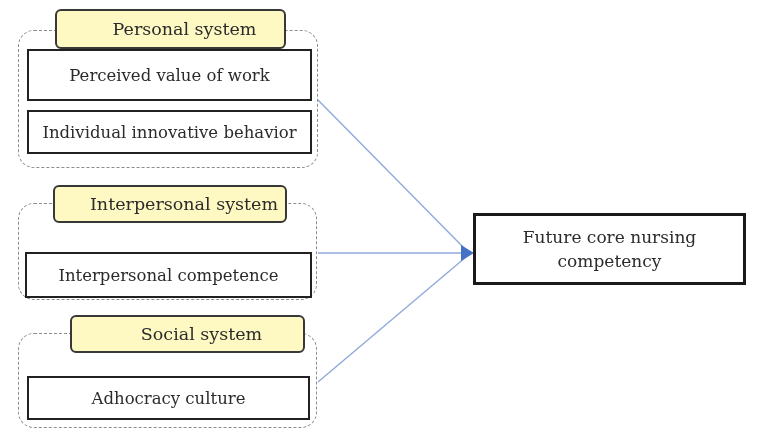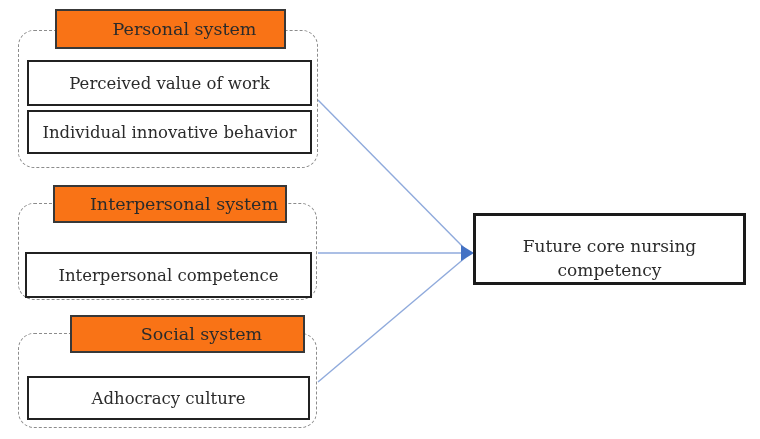--- a/index.html
+++ b/index.html
@@ -18,23 +18,23 @@
   }
   .group-frame {
     position:absolute;
     border:1.5px dashed #8c8c8c;
     border-radius:16px;
     background:transparent;
     z-index:1;
   }
   .group-header {
     position:absolute;
-    background:#f97316;
+    background:#fef9c3;
     border:2px solid #383838;
-    border-radius:0;
+    border-radius:6px;
     display:flex; align-items:center; justify-content:center;
     font-size:17.5px;
     z-index:3;
     color:#2b2b2b;
     padding-left:28px;
   }
   .item-box {
     position:absolute;
     background:#ffffff;
     border:2.5px solid #212121;
@@ -42,21 +42,21 @@
     font-size:16.5px;
     z-index:2;
     color:#2b2b2b;
     white-space:nowrap;
   }
   .outcome-box {
     position:absolute;
     left:473px; top:213px; width:273px; height:72px;
     background:#ffffff;
     border:3px solid #1a1a1a;
-    display:flex; align-items:flex-end; justify-content:center;
+    display:flex; align-items:center; justify-content:center;
     text-align:center;
     font-size:17px;
     line-height:24px;
     padding:0 28px;
     z-index:2;
     color:#2b2b2b;
   }
 </style>
 </head>
 <body>
@@ -67,21 +67,21 @@
     <line x1="318" y1="100" x2="466" y2="250" stroke-width="1.4" stroke="#8faadc"></line>
     <line x1="318" y1="253" x2="466" y2="253" stroke-width="1.4" stroke="#8faadc"></line>
     <line x1="318" y1="382" x2="466" y2="257" stroke-width="1.4" stroke="#8faadc"></line>
     <polygon points="461,245 474,253 461,261" fill="#4472c4"></polygon>
   </svg>
 
   <div class="group-frame" style="left:18px; top:30px; width:300px; height:138px;"></div>
   <div class="group-header" style="left:55px; top:9px; width:231px; height:40px;">
     <span>Personal system</span>
   </div>
-  <div class="item-box" style="left:27px; top:60px; width:285px; height:46px;">
+  <div class="item-box" style="left:27px; top:49px; width:285px; height:52px;">
     <span>Perceived value of work</span>
   </div>
   <div class="item-box" style="left:27px; top:110px; width:285px; height:44px;">
     <span>Individual innovative behavior</span>
   </div>
 
   <div class="group-frame" style="left:18px; top:203px; width:299px; height:97px;"></div>
   <div class="group-header" style="left:53px; top:185px; width:234px; height:38px;text-align:center;">
     <span>Interpersonal system</span>
   </div>

